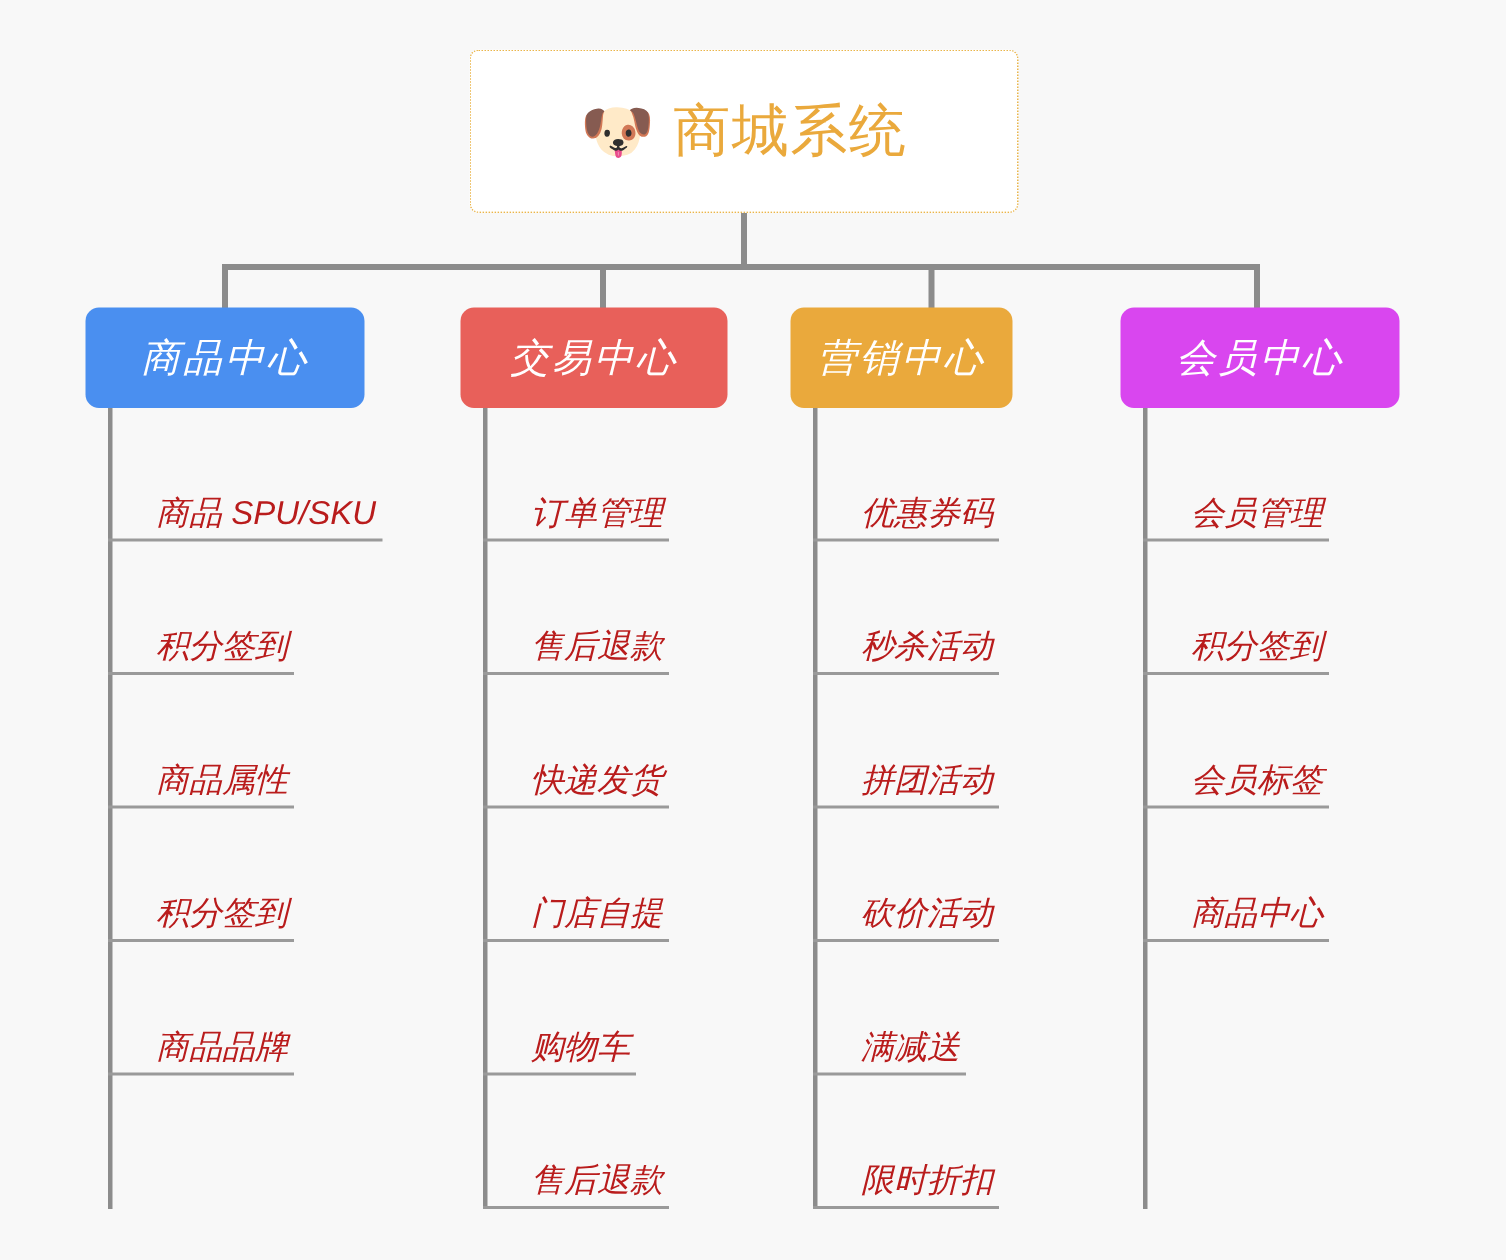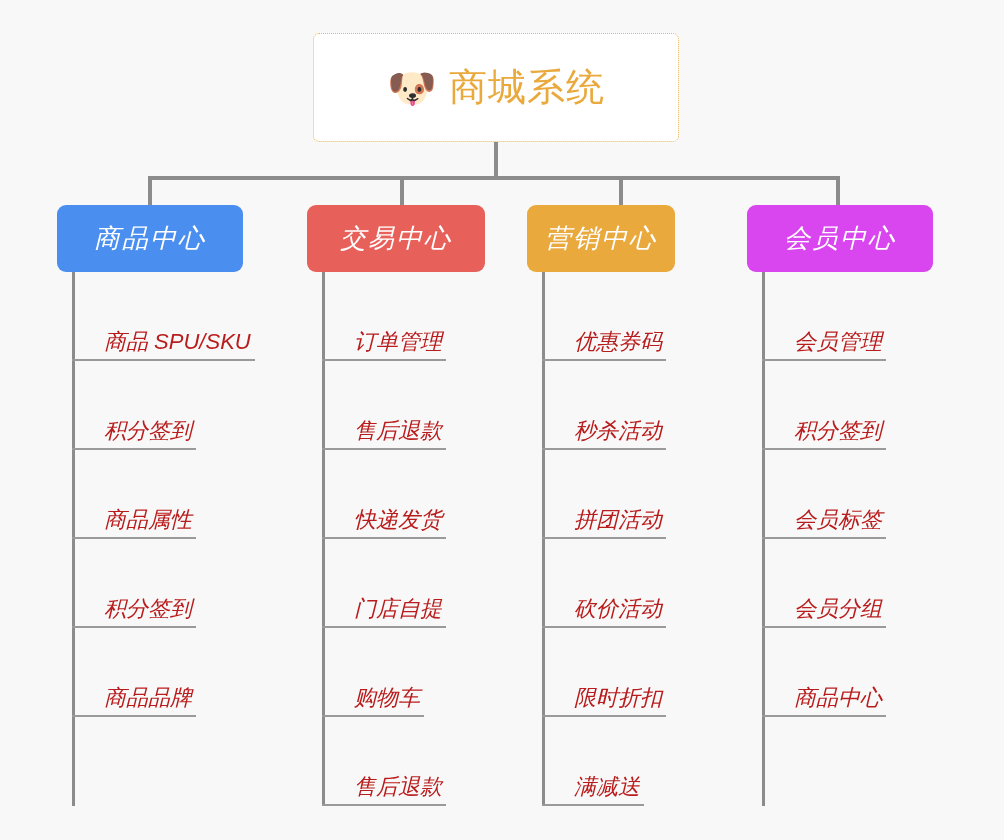--- a/index.html
+++ b/index.html
@@ -143,45 +143,42 @@
           <div class="leaf">
             <span class="leaf-inner">秒杀活动</span>
           </div>
           <div class="leaf">
             <span class="leaf-inner">拼团活动</span>
           </div>
           <div class="leaf">
             <span class="leaf-inner">砍价活动</span>
           </div>
           <div class="leaf">
-            <span class="leaf-inner">限时折扣</span>
+            <span class="leaf-inner">满减送</span>
           </div>
           <div class="leaf">
-            <span class="leaf-inner">满减送</span>
+            <span class="leaf-inner">限时折扣</span>
           </div>
         </div>
       </div>
       <div class="column" style="left: 747px; width: 186px;">
         <div class="cat-box" style="background: #d946ef;">
           <span>会员中心</span>
         </div>
         <div class="trunk" style="height: 534px;"></div>
         <div class="leaves">
           <div class="leaf">
             <span class="leaf-inner">会员管理</span>
           </div>
           <div class="leaf">
             <span class="leaf-inner">积分签到</span>
           </div>
           <div class="leaf">
             <span class="leaf-inner">会员标签</span>
           </div>
           <div class="leaf">
-            <span class="leaf-inner">会员分组</span>
-          </div>
-          <div class="leaf">
             <span class="leaf-inner">商品中心</span>
           </div>
         </div>
       </div>
     </div>
 
 </div>
 
 </body></html>

